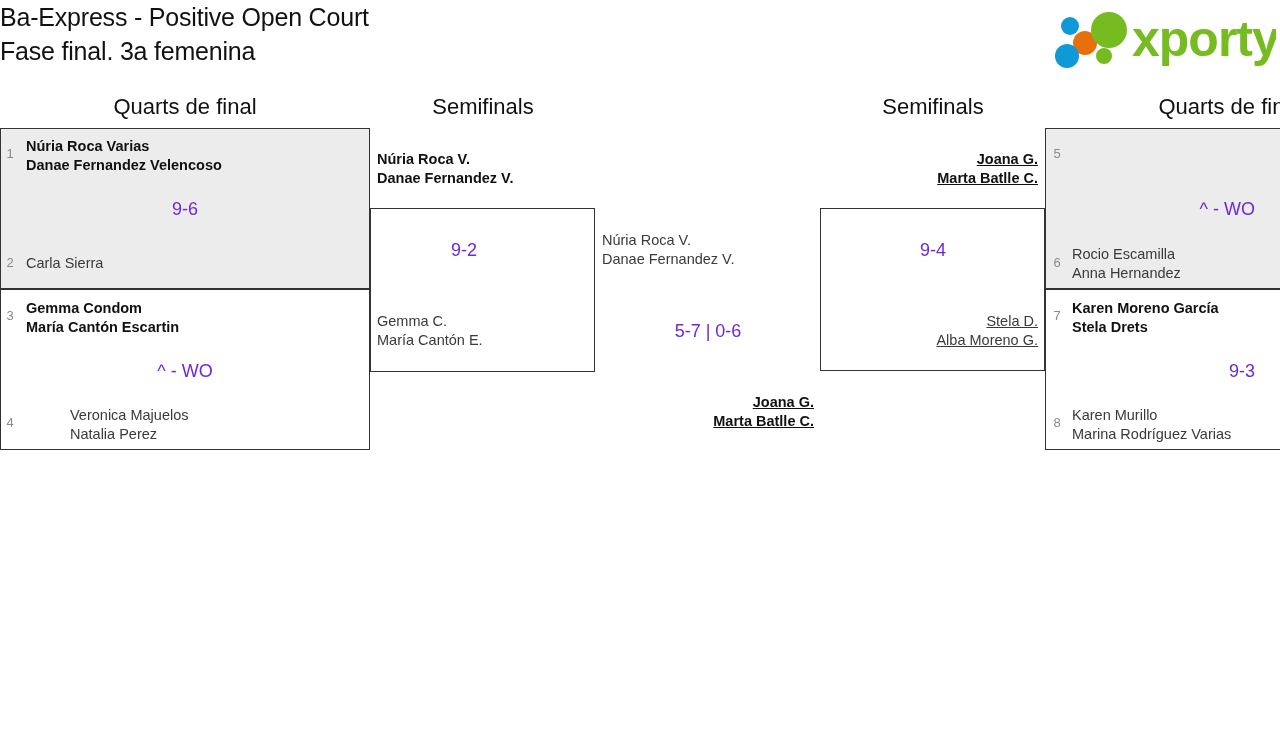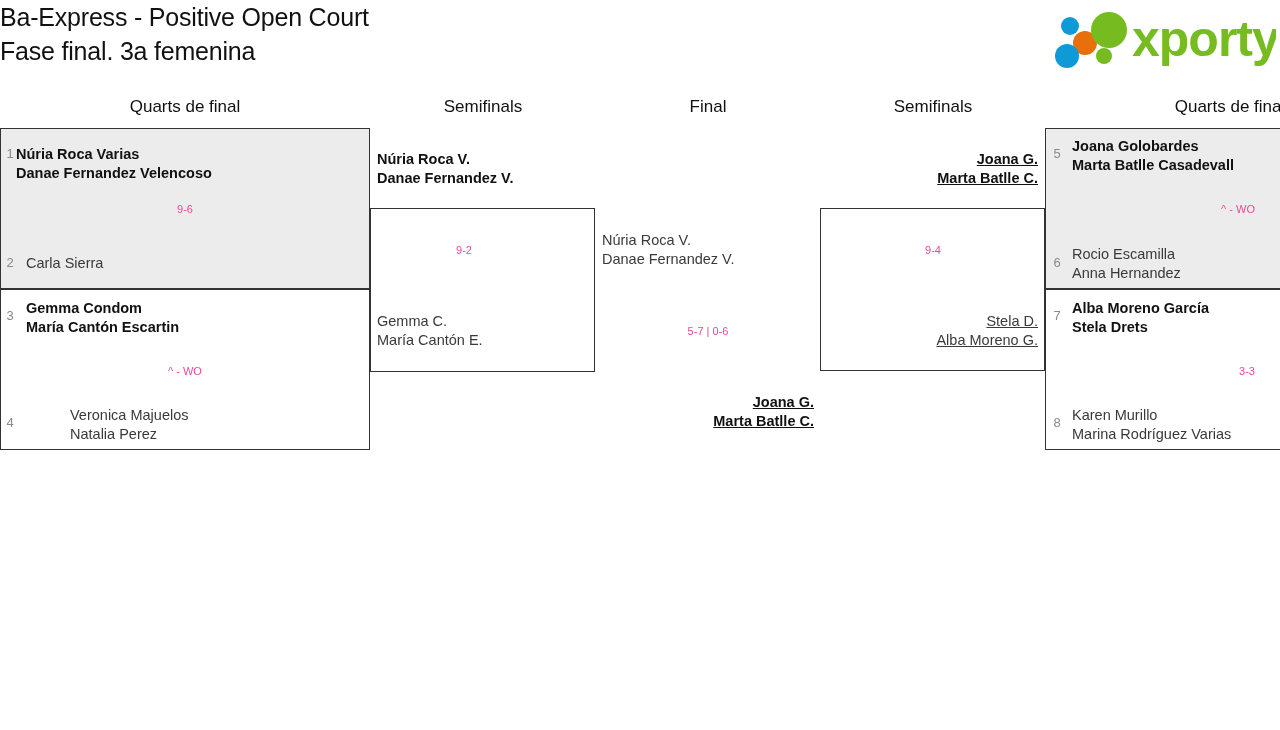--- a/index.html
+++ b/index.html
@@ -38,21 +38,21 @@
     top: 4px;
     width: 228px;
     height: 64px;
   }
   .logo svg { display: block; }
 
   
   .round-header {
     position: absolute;
     top: 96px;
-    font-size: 17px;
+    font-size: 22px;
     line-height: 22px;
     font-weight: 400;
     color: #111111;
     text-align: center;
     white-space: nowrap;
   }
 
   
   .match-box {
     position: absolute;
@@ -79,23 +79,23 @@
     font-size: 13px;
     line-height: 16px;
     color: #8a8a8a;
     font-weight: 400;
     text-align: center;
     width: 20px;
   }
 
   .score {
     position: absolute;
-    font-size: 11px;
+    font-size: 18px;
     line-height: 19px;
-    color: #ec4899;
+    color: #6d28d9;
     font-weight: 400;
     white-space: nowrap;
   }
   .score.align-center { text-align: center; }
   .score.align-right  { text-align: right; }
 </style>
 </head>
 <body>
 
 <div id="root">
@@ -113,28 +113,27 @@
       <circle cx="19" cy="52" r="12" fill="#0f9ad7"></circle>
       <circle cx="61" cy="26" r="18" fill="#76bc21"></circle>
       <circle cx="56" cy="52" r="8" fill="#76bc21"></circle>
 
       <text x="84" y="52" font-family="Liberation Sans, sans-serif" font-size="50" font-weight="700" fill="#76bc21" letter-spacing="-1">xporty</text>
     </svg>
   </div>
 
   <div class="round-header" style="left:85px;  width:200px;">Quarts de final</div>
   <div class="round-header" style="left:383px; width:200px;">Semifinals</div>
-  <div class="round-header" style="left:608px; width:200px;">Final</div>
   <div class="round-header" style="left:833px; width:200px;">Semifinals</div>
   <div class="round-header" style="left:1130px;width:200px;">Quarts de final</div>
 
   <div class="match-box shaded" style="left:0px; top:128px; width:370px; height:161px;"></div>
 
   <div class="seed" style="left:0px; top:146px;">1</div>
-  <div class="competitor winner align-left" style="left:16px; top:137px;margin-top:8px;">
+  <div class="competitor winner align-left" style="left:26px; top:137px;">
     <span class="nm">Núria Roca Varias</span>
     <span class="nm">Danae Fernandez Velencoso</span>
   </div>
   <div class="score align-center" style="left:75px; top:200px; width:220px;">9-6</div>
   <div class="seed" style="left:0px; top:255px;">2</div>
   <div class="competitor loser align-left" style="left:26px; top:254px;">
     <span class="nm">Carla Sierra</span>
   </div>
 
   <div class="match-box" style="left:0px; top:289px; width:370px; height:161px;"></div>
@@ -181,38 +180,34 @@
   </div>
   <div class="score align-center" style="left:833px; top:241px; width:200px;">9-4</div>
   <div class="competitor loser align-right" style="left:838px; top:312px; width:200px;">
     <span class="nm">Stela D.</span>
     <span class="nm">Alba Moreno G.</span>
   </div>
 
   <div class="match-box shaded" style="left:1045px; top:128px; width:250px; height:161px;"></div>
 
   <div class="seed" style="left:1047px; top:146px;">5</div>
-  <div class="competitor winner align-left" style="left:1072px; top:137px;">
-    <span class="nm">Joana Golobardes</span>
-    <span class="nm">Marta Batlle Casadevall</span>
-  </div>
   <div class="score align-right" style="left:1055px; top:200px; width:200px;">^ - WO</div>
   <div class="seed" style="left:1047px; top:255px;">6</div>
   <div class="competitor loser align-left" style="left:1072px; top:245px;">
     <span class="nm">Rocio Escamilla</span>
     <span class="nm">Anna Hernandez</span>
   </div>
 
   <div class="match-box" style="left:1045px; top:289px; width:250px; height:161px;"></div>
 
   <div class="seed" style="left:1047px; top:308px;">7</div>
   <div class="competitor winner align-left" style="left:1072px; top:299px;">
-    <span class="nm">Alba Moreno García</span>
+    <span class="nm">Karen Moreno García</span>
     <span class="nm">Stela Drets</span>
   </div>
-  <div class="score align-right" style="left:1055px; top:362px; width:200px;">3-3</div>
+  <div class="score align-right" style="left:1055px; top:362px; width:200px;">9-3</div>
   <div class="seed" style="left:1047px; top:415px;">8</div>
   <div class="competitor loser align-left" style="left:1072px; top:406px;">
     <span class="nm">Karen Murillo</span>
     <span class="nm">Marina Rodríguez Varias</span>
   </div>
 
 </div>
 
 </body></html>

